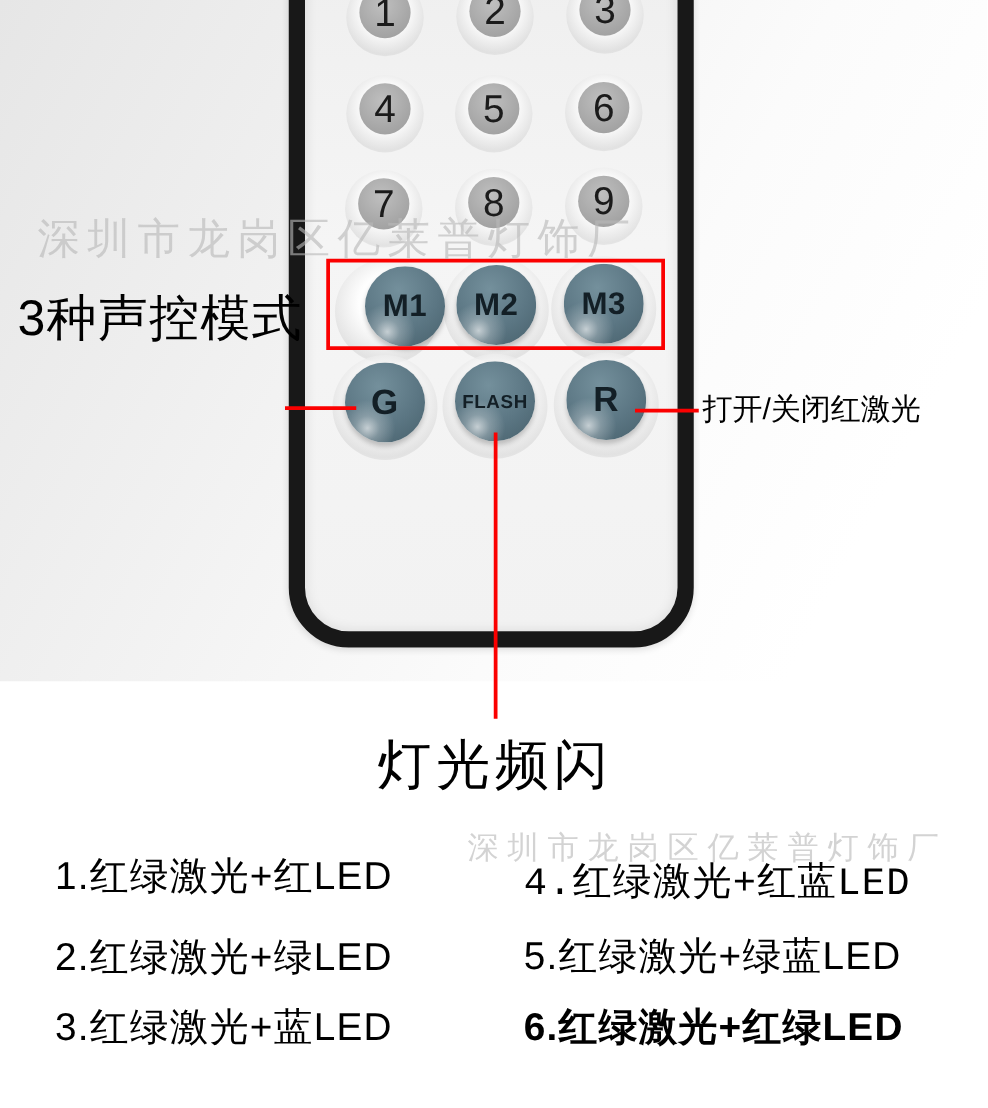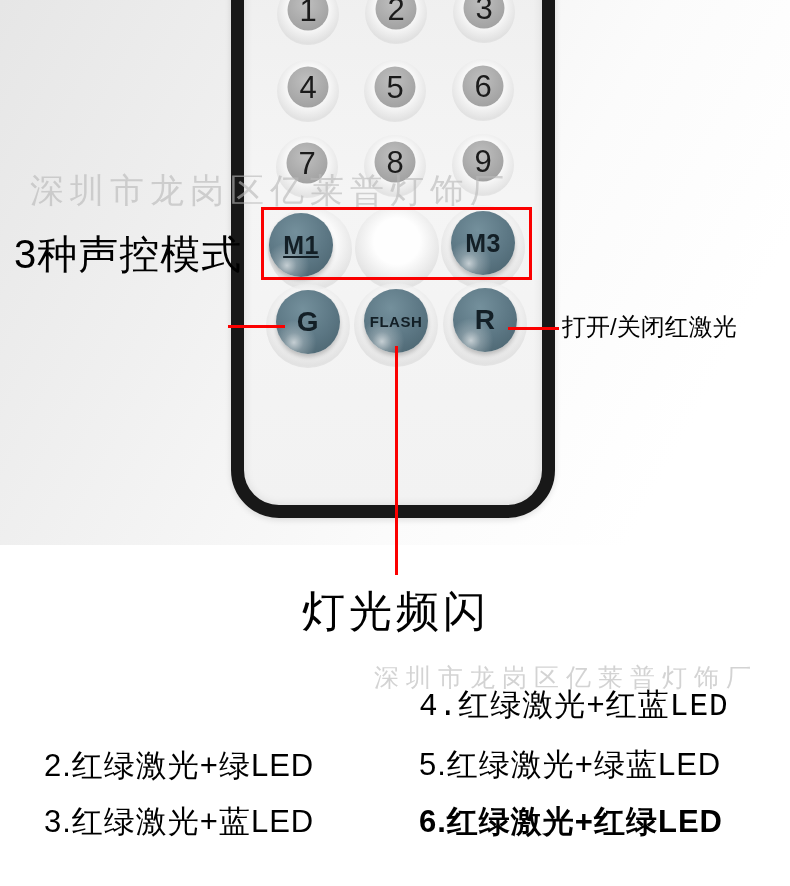--- a/index.html
+++ b/index.html
@@ -111,21 +111,22 @@
   <div class="numkey" style="left:308px;top:87px;">4</div>
   <div class="numkey" style="left:395px;top:87px;">5</div>
   <div class="numkey" style="left:483px;top:86px;">6</div>
   <div class="numkey" style="left:307px;top:163px;">7</div>
   <div class="numkey" style="left:395px;top:162px;">8</div>
   <div class="numkey" style="left:483px;top:161px;">9</div>
 
   <div class="dome big" style="left:310px;top:249px;"></div>
   <div class="dome big" style="left:397px;top:248px;"></div>
   <div class="dome big" style="left:483px;top:247px;"></div>
-  <div class="modekey" style="left:301px;top:245px;text-decoration:underline;">M1</div>
+  <div class="modekey" style="left:324px;top:245px;">M1</div>
+  <div class="modekey" style="left:397px;top:244px;">M2</div>
   <div class="modekey" style="left:483px;top:243px;">M3</div>
 
   <div class="dome big" style="left:308px;top:326px;"></div>
   <div class="dome big" style="left:396px;top:325px;"></div>
   <div class="dome big" style="left:485px;top:324px;"></div>
   <div class="modekey gr" style="left:308px;top:322px;">G</div>
   <div class="modekey flash" style="left:396px;top:321px;">FLASH</div>
   <div class="modekey gr" style="left:485px;top:320px;">R</div>
 
 
@@ -134,19 +135,20 @@
   <div class="red-hline hline-red"></div>
   <div class="red-vline vline-flash"></div>
 
   <div class="label label-modes">3种声控模式</div>
   <div class="label label-red">打开/关闭红激光</div>
   <div class="label label-flash">灯光频闪</div>
 
   <div class="watermark wm-top">深圳市龙岗区亿莱普灯饰厂</div>
   <div class="watermark wm-bottom">深圳市龙岗区亿莱普灯饰厂</div>
 
+  <div class="mode-item mi-l1">1.红绿激光+红LED</div>
   <div class="mode-item mi-l2">2.红绿激光+绿LED</div>
   <div class="mode-item mi-l3">3.红绿激光+蓝LED</div>
   <div class="mode-item mi-r4">4.红绿激光+红蓝LED</div>
   <div class="mode-item mi-r5">5.红绿激光+绿蓝LED</div>
   <div class="mode-item mi-r6">6.红绿激光+红绿LED</div>
 
 </div>
 
 </body></html>

